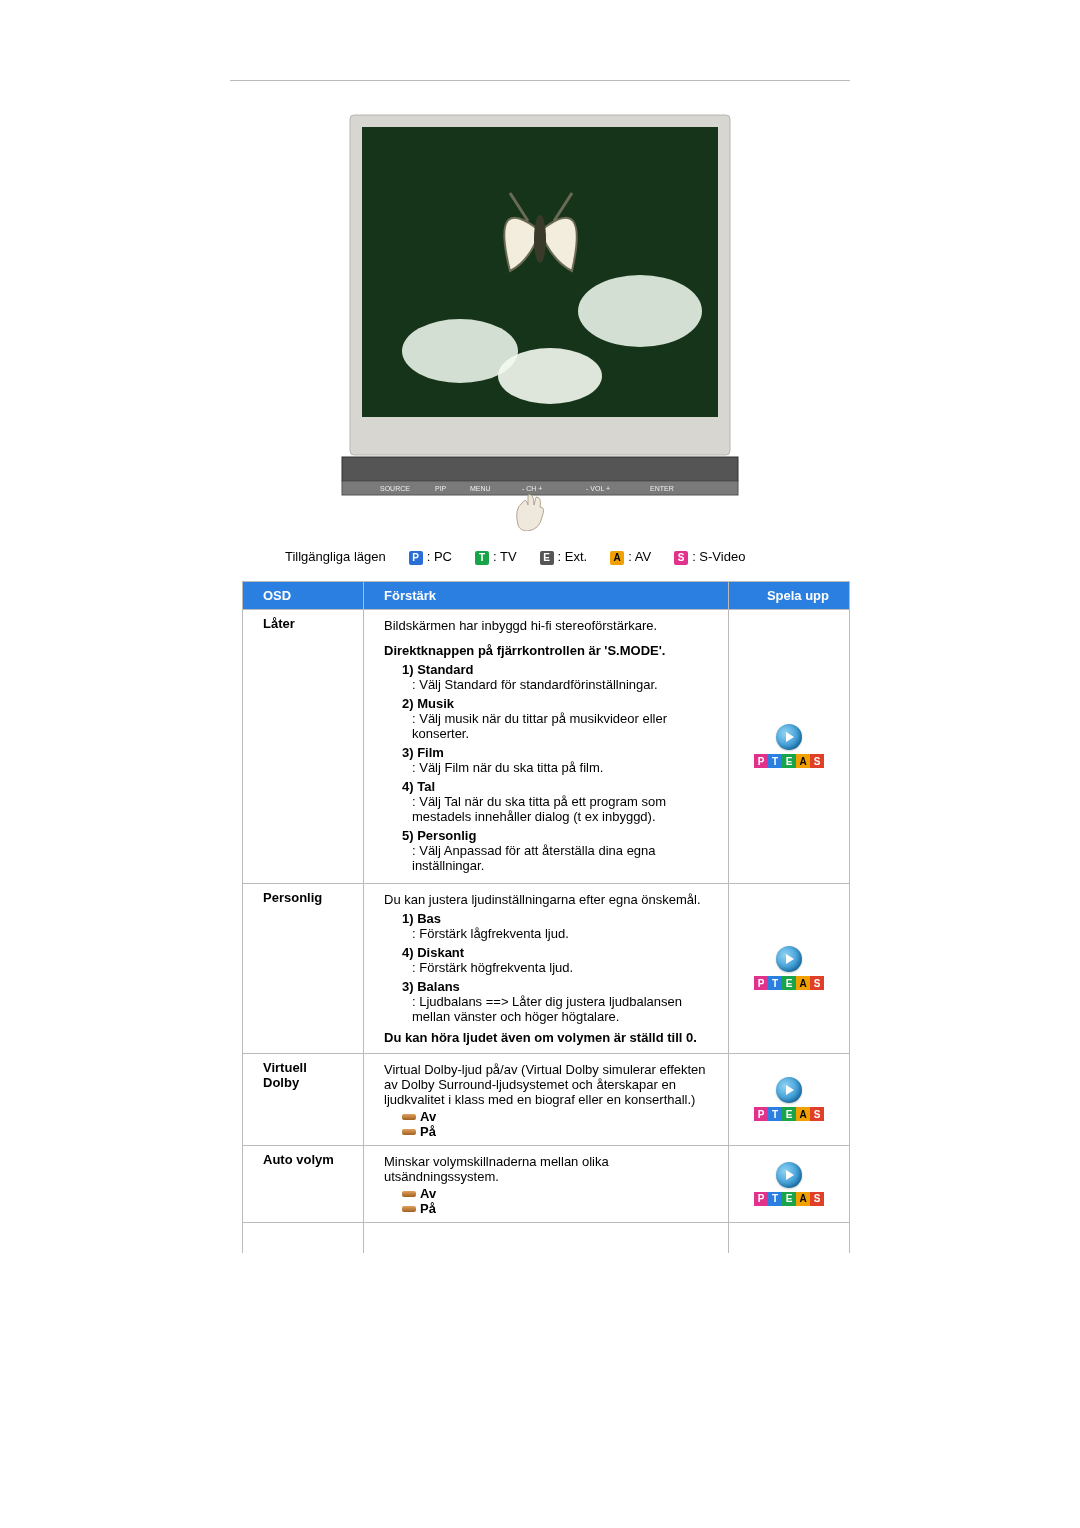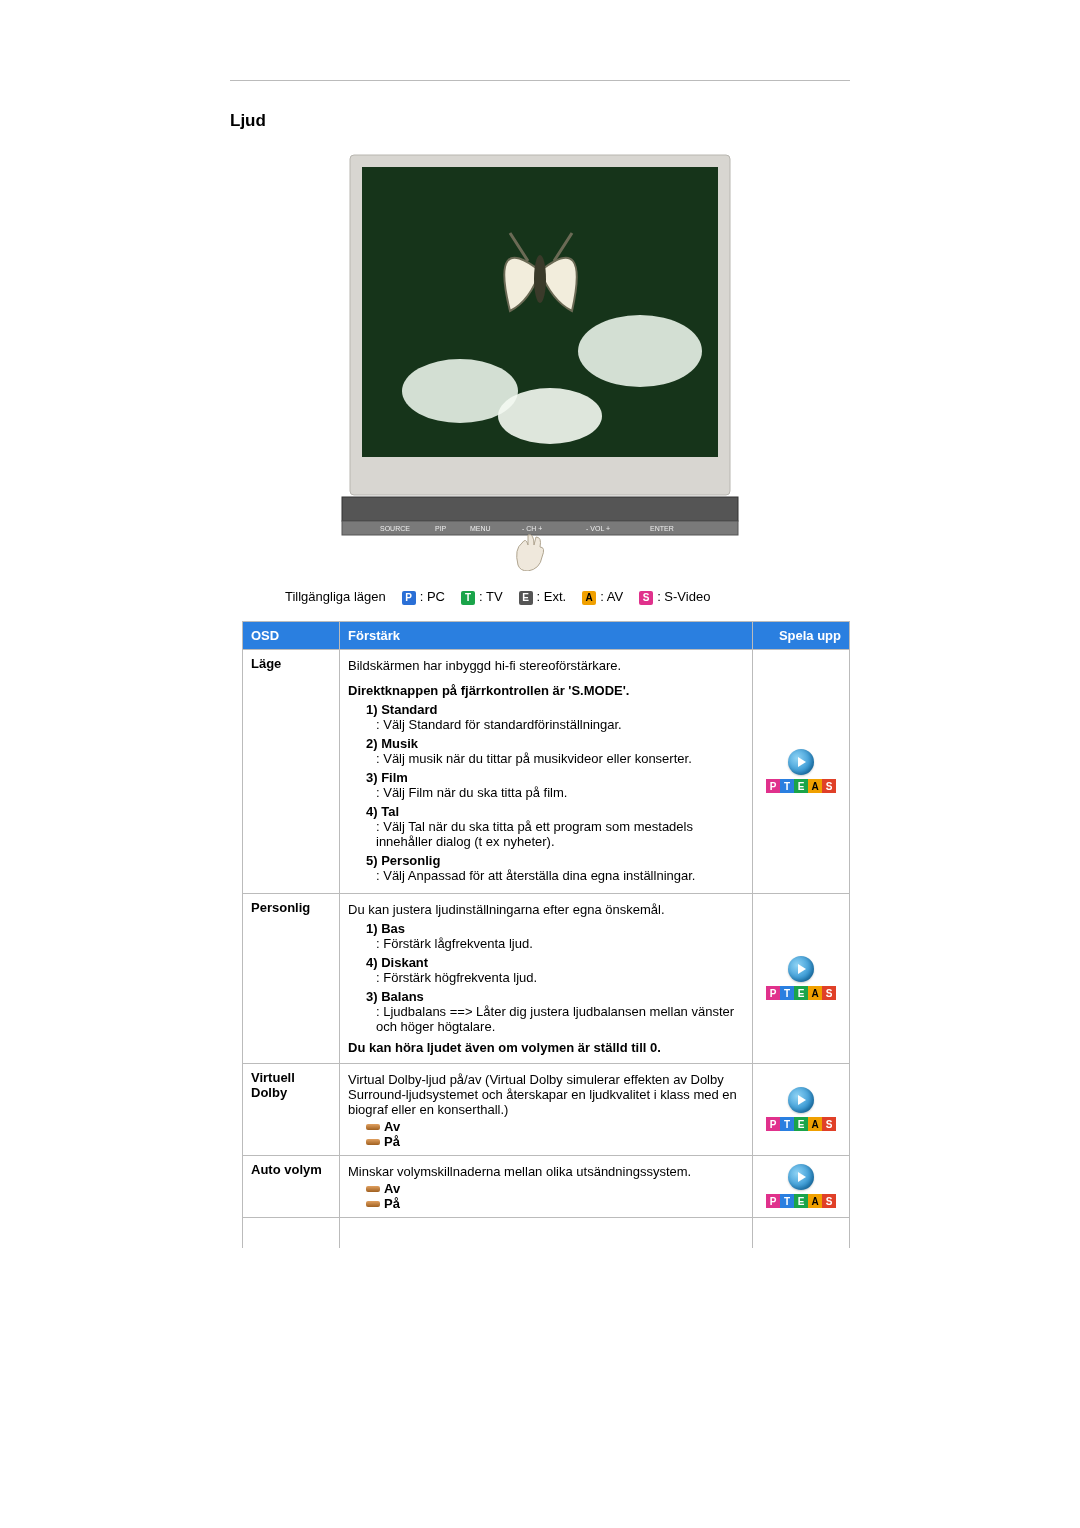--- a/index.html
+++ b/index.html
@@ -28,21 +28,21 @@
   .tv-illus {
     text-align: center;
     margin: 0 0 15px 0;
   }
   .tv-illus svg {
     display: inline-block;
   }
   .modes-row {
     display: flex;
     align-items: center;
-    gap: 16px;
+    gap: 23px;
     margin: 8px 0 16px 155px;
     font-size: 13px;
   }
   .mode-box {
     display: inline-flex;
     width: 14px;
     height: 14px;
     align-items: center;
     justify-content: center;
     font-size: 10px;
@@ -60,21 +60,21 @@
 
   table.osd {
     width: 608px;
     margin-left: 112px;
     border-collapse: collapse;
     font-size: 13px;
     table-layout: fixed;
   }
   table.osd th, table.osd td {
     border: 1px solid #bbb;
-    padding: 6px 8px;
+    padding: 6px 20px;
     vertical-align: top;
     text-align: left;
   }
   table.osd th {
     background: #2a7fe0;
     color: #fff;
     font-weight: bold;
   }
   table.osd th.col-osd { width: 80px; }
   table.osd th.col-content { width: auto; }
@@ -134,21 +134,20 @@
   .pteas .a{background:#f0a000;color:#000;}
   .pteas .s{background:#e04028;}
 </style>
 </head>
 <body>
 
 <div class="page">
 
   <hr class="hr-top">
 
-  <div class="section-title">Ljud</div>
 
   <div class="tv-illus">
     <svg width="400" height="420" viewBox="0 0 400 420">
 
       <rect x="10" y="4" width="380" height="340" rx="4" fill="#d8d6d1" stroke="#b8b6b0"></rect>
       <rect x="22" y="16" width="356" height="290" fill="#0b0b0b"></rect>
 
       <rect x="22" y="16" width="356" height="290" fill="#16341a"></rect>
       <ellipse cx="120" cy="240" rx="58" ry="32" fill="#e8f2e8" opacity=".9"></ellipse>
       <ellipse cx="300" cy="200" rx="62" ry="36" fill="#e8f2e8" opacity=".9"></ellipse>
@@ -189,32 +188,32 @@
 
   <table class="osd">
     <tbody>
         <tr>
       <th class="col-osd">OSD</th>
       <th class="col-content">Förstärk</th>
       <th class="col-play">Spela upp</th>
     </tr>
 
     <tr>
-      <td class="col-osd">Läge</td>
+      <td class="col-osd">Låter</td>
       <td>
         <div class="para">Bildskärmen har inbyggd hi-fi stereoförstärkare.</div>
         <div class="para b" style="margin-top:10px">Direktknappen på fjärrkontrollen är 'S.MODE'.</div>
         <div class="item-head">1) Standard</div>
         <div class="desc">: Välj Standard för standardförinställningar.</div>
         <div class="item-head">2) Musik</div>
         <div class="desc">: Välj musik när du tittar på musikvideor eller konserter.</div>
         <div class="item-head">3) Film</div>
         <div class="desc">: Välj Film när du ska titta på film.</div>
         <div class="item-head">4) Tal</div>
-        <div class="desc">: Välj Tal när du ska titta på ett program som mestadels innehåller dialog (t ex nyheter).</div>
+        <div class="desc">: Välj Tal när du ska titta på ett program som mestadels innehåller dialog (t ex inbyggd).</div>
         <div class="item-head">5) Personlig</div>
         <div class="desc">: Välj Anpassad för att återställa dina egna inställningar.</div>
       </td>
       <td class="col-play play-cell">
         <div class="play-circle"></div>
         <div class="pteas">
           <span class="p">P</span>
               <span class="t">T</span>
               <span class="e">E</span>
               <span class="a">A</span>

